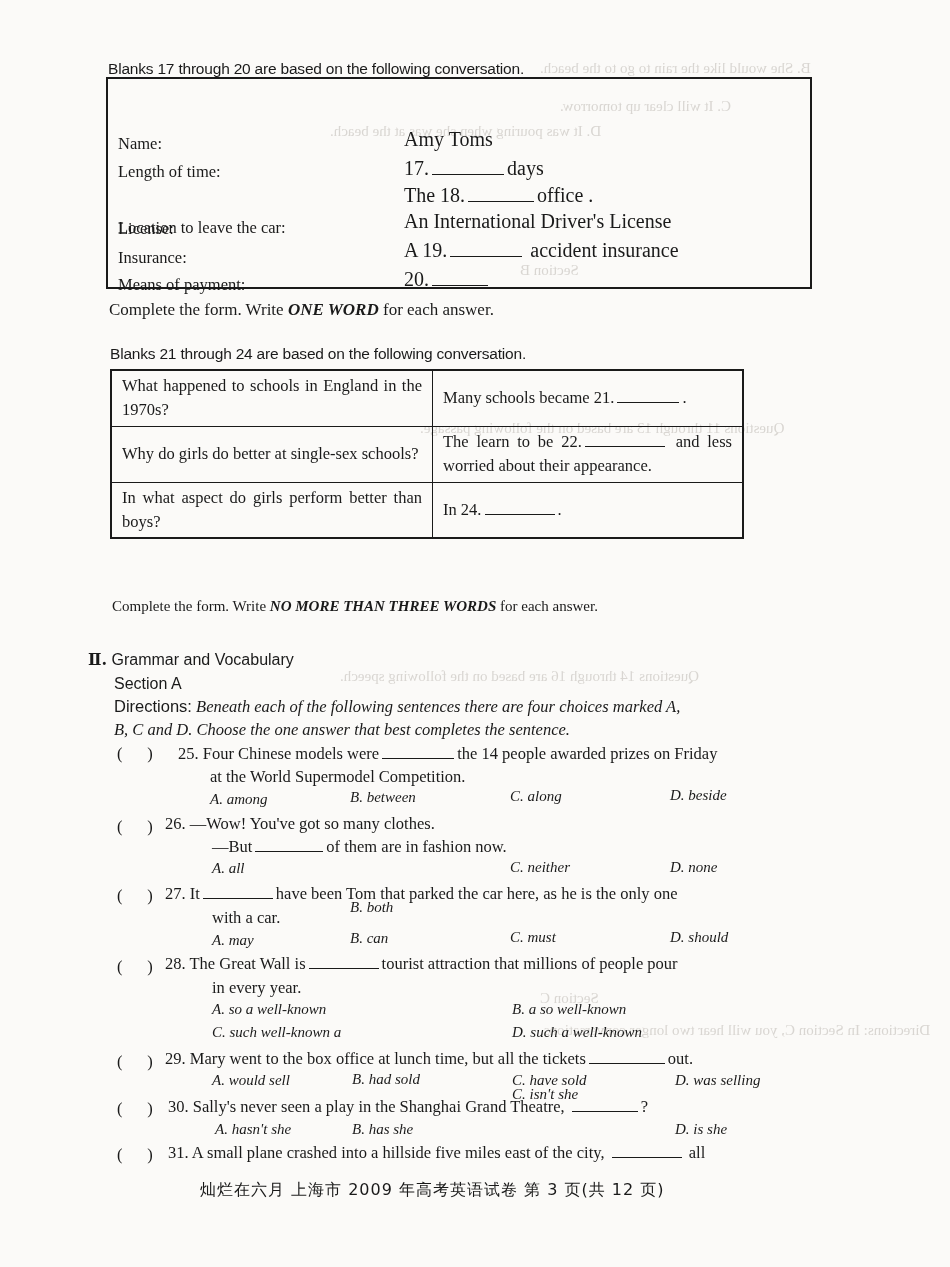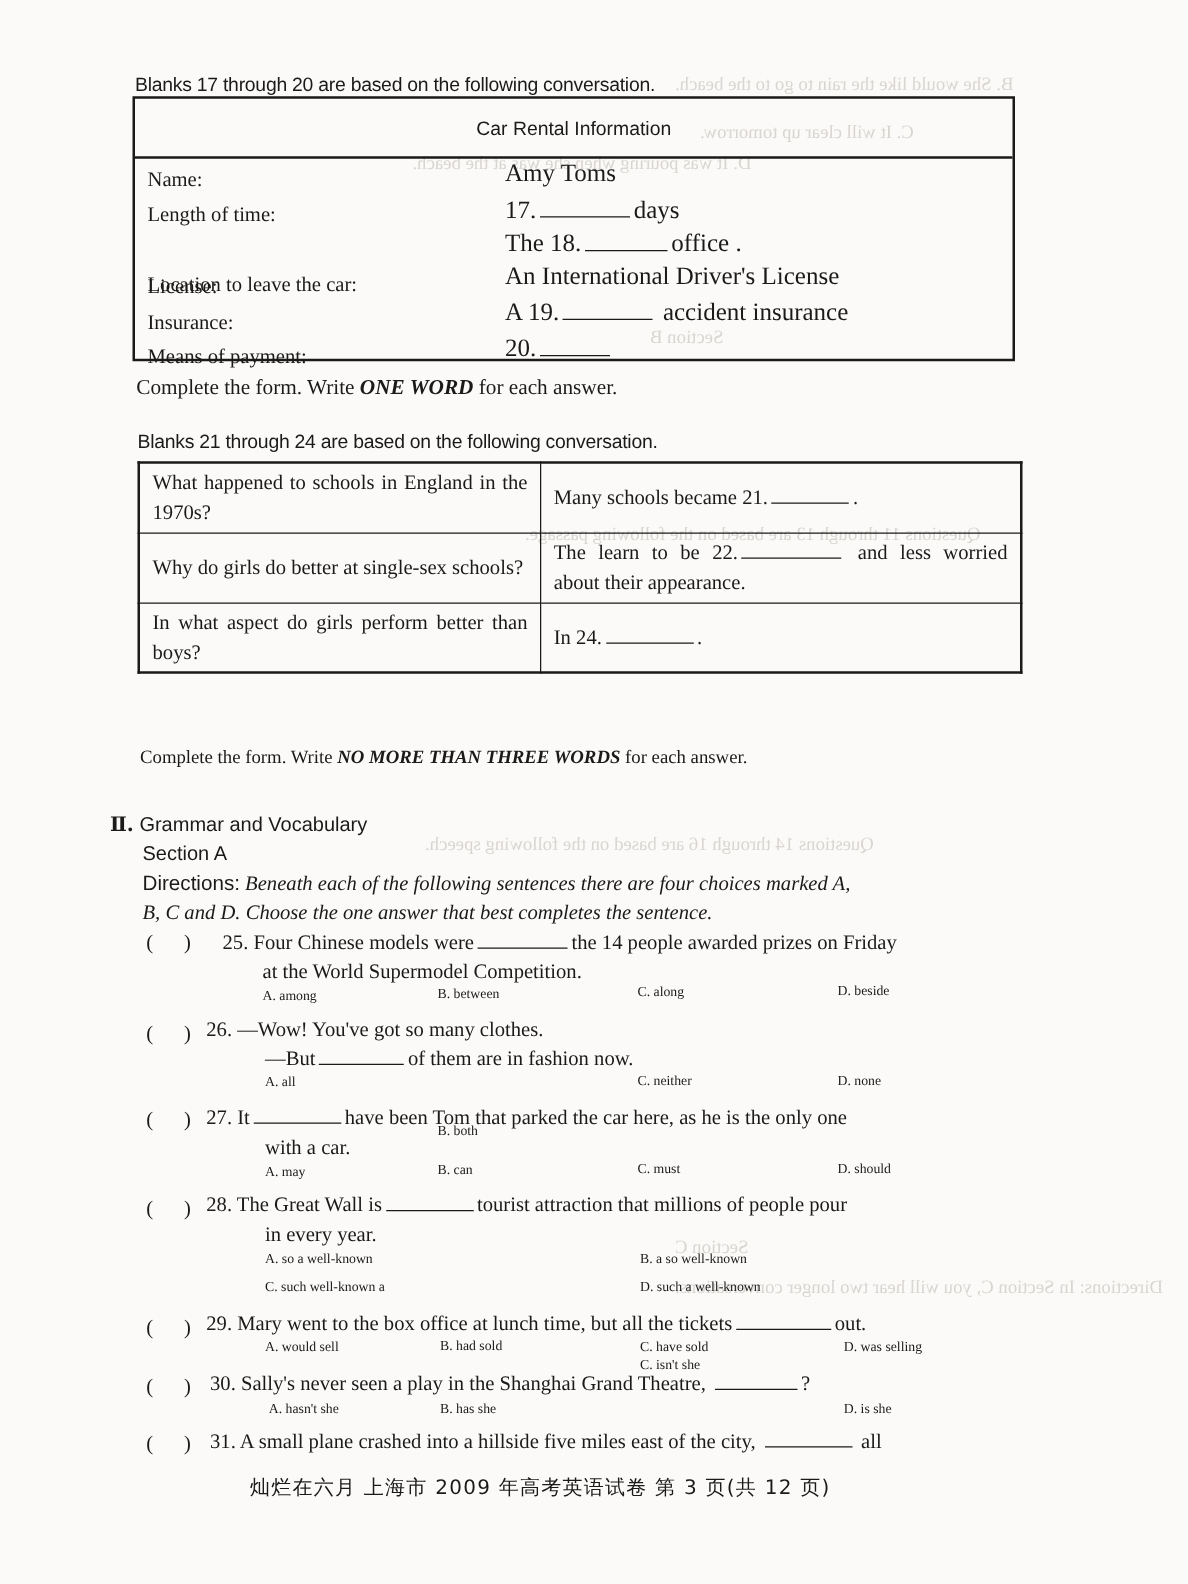--- a/index.html
+++ b/index.html
@@ -9,45 +9,44 @@
     font-family: "Liberation Serif", "DejaVu Serif", serif;
   }
   .sans { font-family: "Liberation Sans", "DejaVu Sans", sans-serif; }
   .abs { position: absolute; }
   .caption { font-size: 15.5px; font-family: "Liberation Sans", "DejaVu Sans", sans-serif; letter-spacing: -0.2px; }
   .blank { display: inline-block; border-bottom: 1.3px solid #1a1a1a; vertical-align: baseline; height: 1px; margin: 0 3px; }
   .t1 { position: absolute; left: 106px; top: 77px; width: 706px; height: 212px; border: 2px solid #1a1a1a; box-sizing: border-box; }
   .t1 .hdr { height: 46px; border-bottom: 2px solid #1a1a1a; text-align: center; line-height: 50px; font-size: 15.5px; font-family: "Liberation Sans", "DejaVu Sans", sans-serif; }
   .t1 .row { position: absolute; left: 10px; font-size: 16.5px; }
   .t1 .val { position: absolute; left: 296px; font-size: 20px; }
-  .t2 { position: absolute; left: 110px; top: 369px; width: 708px; border-collapse: collapse; border: 2px solid #1a1a1a; }
+  .t2 { position: absolute; left: 110px; top: 369px; width: 634px; border-collapse: collapse; border: 2px solid #1a1a1a; }
   .t2 td { border: 1.5px solid #1a1a1a; font-size: 16.5px; line-height: 24px; vertical-align: middle; padding: 3px 10px; }
   .t2 td.q { width: 300px; text-align: justify; text-align-last: left; }
   .q-text { font-size: 16.5px; position: absolute; white-space: nowrap; }
-  .opt { position: absolute; font-size: 11px; white-space: nowrap; }
+  .opt { position: absolute; font-size: 15px; white-space: nowrap; font-style: italic; }
   .paren { position: absolute; font-size: 16.5px; }
   .footer { position: absolute; left: 200px; top: 1180px; font-size: 16px; font-family: "DejaVu Sans", sans-serif; letter-spacing: 1px; }
   .ghost { position: absolute; color: #d9d6d2; font-size: 15px; transform: scaleX(-1); white-space: nowrap; }
 </style>
 </head>
 <body>
 
 <div class="ghost" style="left:540px;top:60px;">B. She would like the rain to go to the beach.</div>
 <div class="ghost" style="left:560px;top:98px;">C. It will clear up tomorrow.</div>
 <div class="ghost" style="left:330px;top:123px;">D. It was pouring when she was at the beach.</div>
 <div class="ghost" style="left:520px;top:262px;">Section B</div>
 <div class="ghost" style="left:420px;top:420px;">Questions 11 through 13 are based on the following passage.</div>
 <div class="ghost" style="left:340px;top:668px;">Questions 14 through 16 are based on the following speech.</div>
 <div class="ghost" style="left:540px;top:990px;">Section C</div>
 <div class="ghost" style="left:540px;top:1022px;">Directions: In Section C, you will hear two longer conversations.</div>
 
 <div class="abs caption" style="left:108px;top:60px;">Blanks 17 through 20 are based on the following conversation.</div>
 
 <div class="t1">
-  <div class="hdr">Car Rental Information</div>
 
   <div class="row" style="top:55px;">Name:</div>
   <div class="val" style="top:49px;">Amy Toms</div>
 
   <div class="row" style="top:83px;">Length of time:</div>
   <div class="val" style="top:78px;"><span>17.</span><span class="blank" style="width:72px;"></span><span>days</span></div>
 
   <div class="row" style="top:111px;margin-top:28px;">Location to leave the car:</div>
   <div class="val" style="top:105px;"><span>The 18.</span><span class="blank" style="width:66px;"></span><span>office .</span></div>
 

